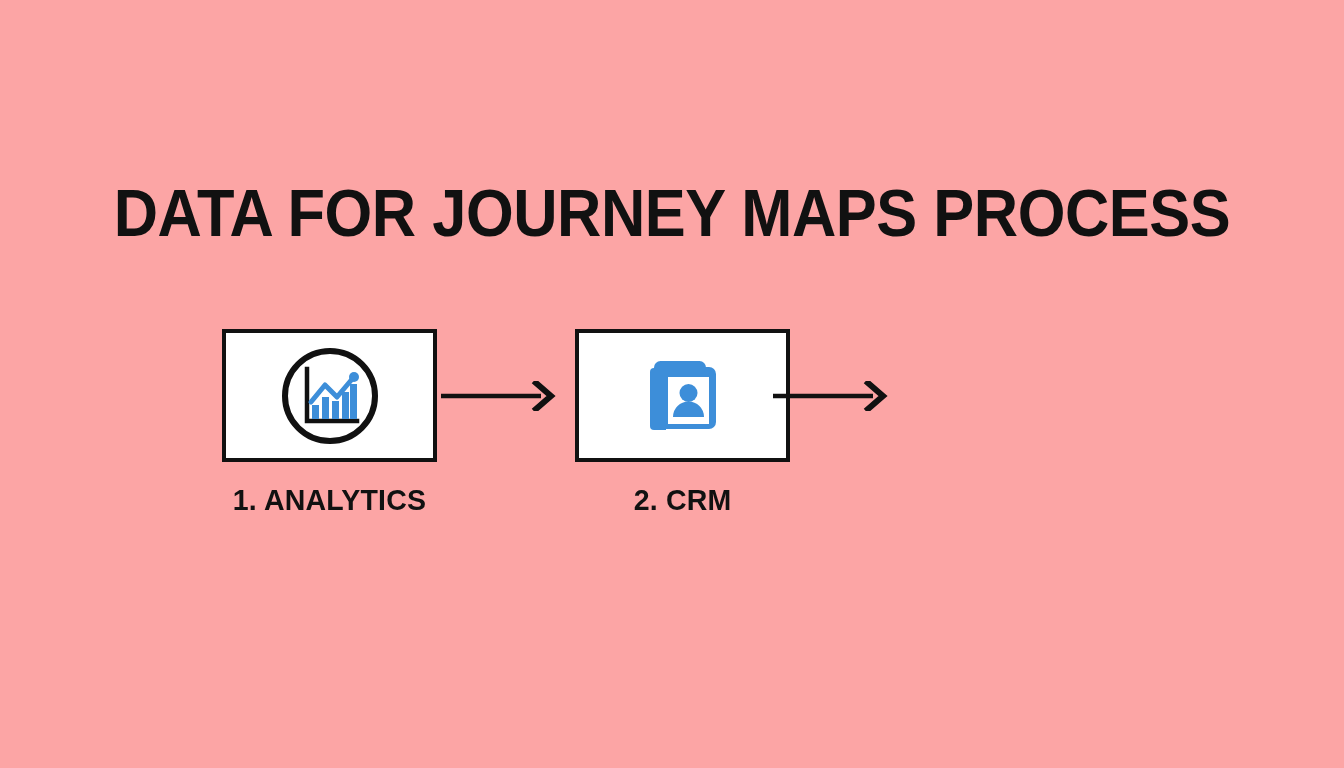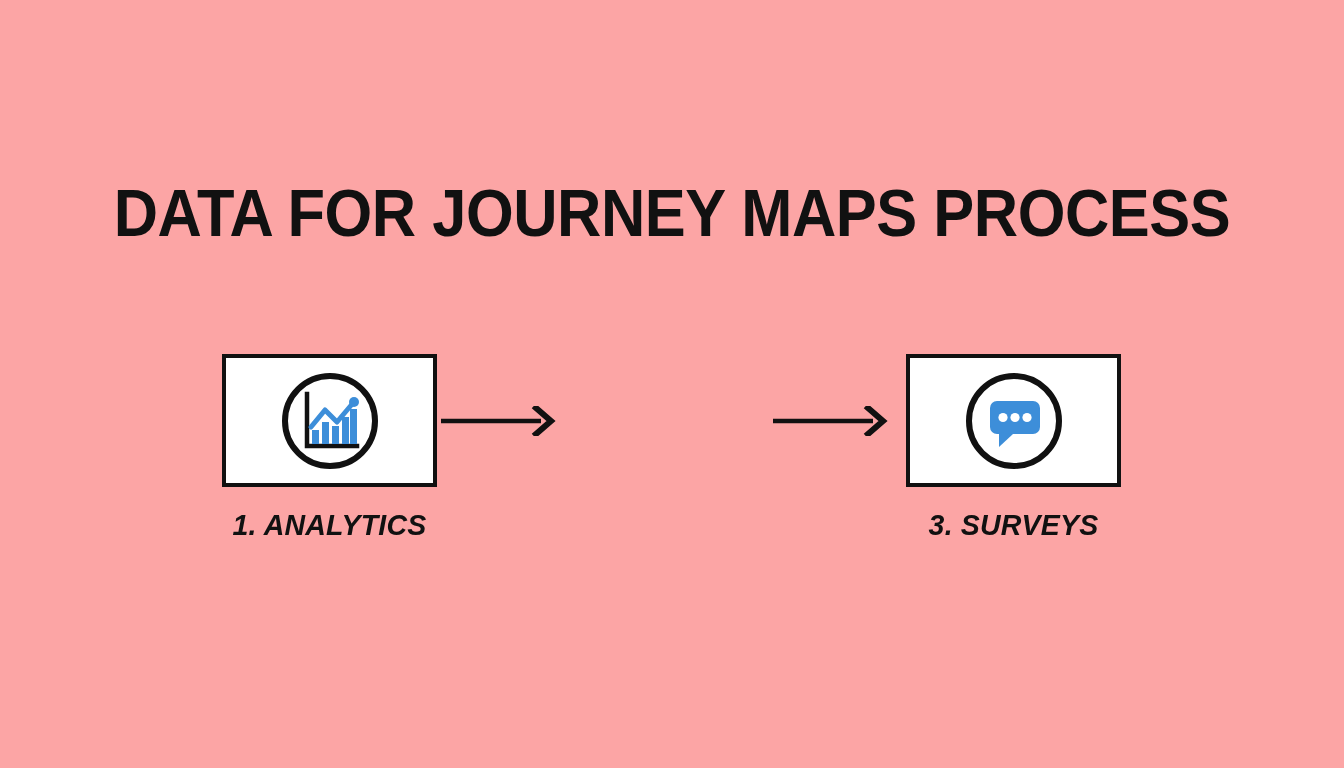--- a/index.html
+++ b/index.html
@@ -35,25 +35,24 @@
     letter-spacing: -0.5px;
     color: #111111;
     transform: scaleX(0.93);
     transform-origin: center center;
     white-space: nowrap;
   }
 
   
   .process-row {
     position: absolute;
-    top: 354px;
+    top: 329px;
     left: 222px;
     width: 900px;
     height: 200px;
-    font-style: italic;
   }
 
   .step {
     position: absolute;
     top: 0;
     width: 215px;
   }
   .step-1 { left: 0px; }
   .step-2 { left: 353px; }
   .step-3 { left: 684px; }
@@ -129,38 +128,43 @@
       <div class="step-label">1. ANALYTICS</div>
     </div>
 
     <span class="arrow arrow-1">
       <svg viewBox="0 0 116 30" width="116" height="30">
         <path d="M0 15 L100 15" stroke="#111111" stroke-width="4.5" fill="none"></path>
         <path d="M95 2 L110 15 L95 28" stroke="#111111" stroke-width="6" fill="none" stroke-linecap="square" stroke-linejoin="miter"></path>
       </svg>
     </span>
 
+    <div class="step step-2">
+      <div class="step-box">
+        <span class="icon-wrap">
+          <svg viewBox="0 0 104 104" width="104" height="104">
+
+            <path d="M26 23 h52 a7 7 0 0 1 7 7 v48 a7 7 0 0 1 -7 7 h-52 z" fill="#3d8ed9"></path>
+
+            <rect x="23" y="17" width="52" height="13" rx="6.5" fill="#3d8ed9"></rect>
+
+            <path d="M23 24 h12 v62 h-12 a4 4 0 0 1 -4 -4 v-54 a4 4 0 0 1 4 -4 z" fill="#3d8ed9"></path>
+
+            <rect x="37" y="33" width="41" height="47" fill="#ffffff"></rect>
+
+            <circle cx="57.5" cy="49" r="9" fill="#3d8ed9"></circle>
+            <path d="M42 73 a15.5 15.5 0 0 1 31 0 z" fill="#3d8ed9"></path>
+          </svg>
+        </span>
+      </div>
+      <div class="step-label">2. CRM</div>
+    </div>
 
     <span class="arrow arrow-2">
       <svg viewBox="0 0 116 30" width="116" height="30">
         <path d="M0 15 L100 15" stroke="#111111" stroke-width="4.5" fill="none"></path>
         <path d="M95 2 L110 15 L95 28" stroke="#111111" stroke-width="6" fill="none" stroke-linecap="square" stroke-linejoin="miter"></path>
       </svg>
     </span>
 
-    <div class="step step-3">
-      <div class="step-box">
-        <span class="icon-wrap">
-          <svg viewBox="0 0 104 104" width="104" height="104">
-            <circle cx="52" cy="52" r="45" fill="none" stroke="#111111" stroke-width="6"></circle>
-            <rect x="28" y="32" width="50" height="33" rx="7" fill="#3d8ed9"></rect>
-            <path d="M37 63 L37 78 L51 65 z" fill="#3d8ed9"></path>
-            <circle cx="41" cy="48.5" r="4.6" fill="#ffffff"></circle>
-            <circle cx="53" cy="48.5" r="4.6" fill="#ffffff"></circle>
-            <circle cx="65" cy="48.5" r="4.6" fill="#ffffff"></circle>
-          </svg>
-        </span>
-      </div>
-      <div class="step-label">3. SURVEYS</div>
-    </div>
 
   </div>
 </div>
 
 </body></html>

